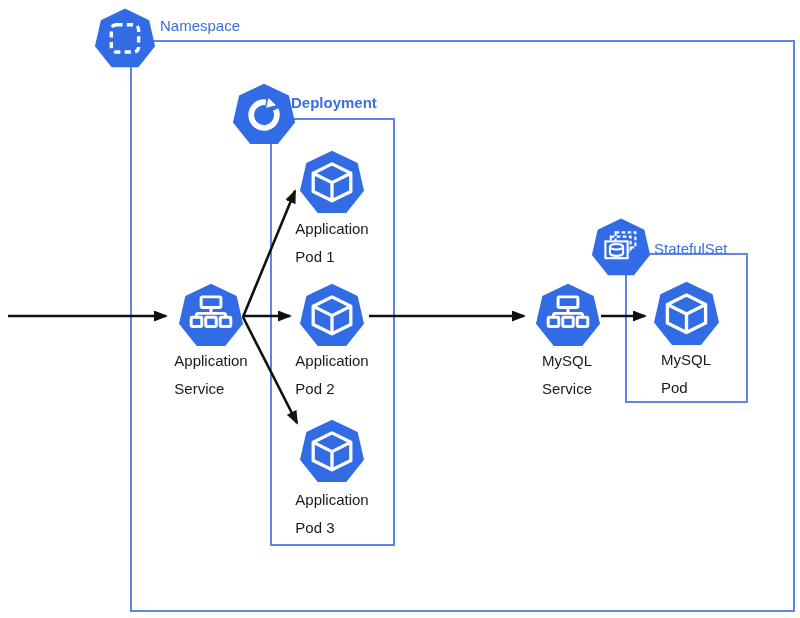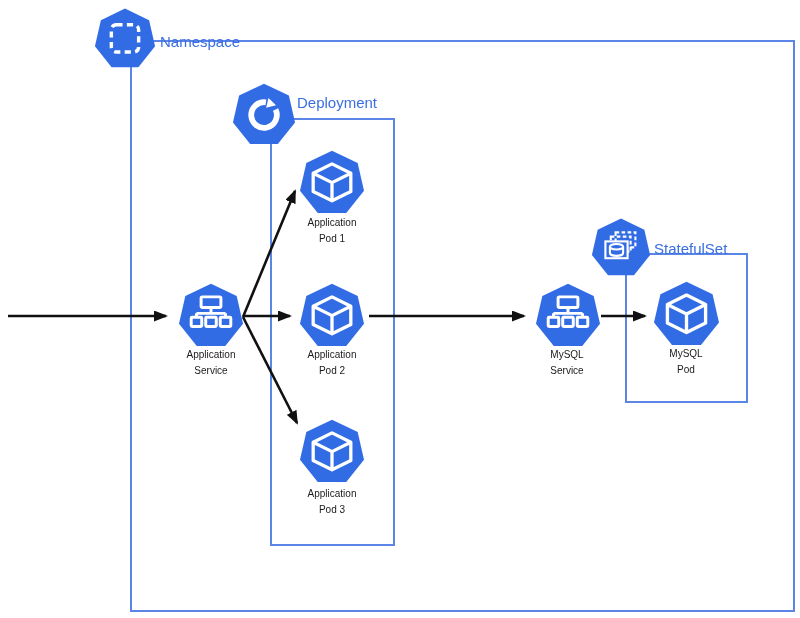--- a/index.html
+++ b/index.html
@@ -11,21 +11,21 @@
   }
   *{margin:0;padding:0;box-sizing:border-box;}
   body{background:#fff;font-family:"Liberation Sans", sans-serif;}
   .canvas{position:relative;width:800px;height:618px;background:#ffffff;overflow:hidden;}
   .group-box{position:absolute;border:2px solid var(--box-border);background:transparent;z-index:1;}
   .edges{position:absolute;left:0;top:0;z-index:2;}
   .edge{stroke:var(--arrow);stroke-width:2.6px;}
   .edge-head{fill:var(--arrow);}
   .icon{position:absolute;z-index:3;line-height:0;}
   .group-label{position:absolute;z-index:3;font-size:15px;font-weight:400;color:var(--group-label);white-space:nowrap;}
-  .node-label{position:absolute;z-index:3;font-size:10px;line-height:16px;color:var(--node-text);text-align:center;white-space:pre-line;transform:translateX(-50%);}
+  .node-label{position:absolute;z-index:3;font-size:15px;line-height:28px;color:var(--node-text);white-space:pre-line;transform:translateX(-50%);}
 </style>
 </head>
 <body>
 
 <div class="canvas">
 
   <svg width="0" height="0" style="position:absolute" aria-hidden="true">
     <defs>
       <polygon id="hepta" points="50,1 88.9,19.7 98.5,61.8 71.6,95.5 28.4,95.5 1.5,61.8 11.1,19.7"></polygon>
       <g id="sym-pod">
@@ -91,22 +91,22 @@
     <svg width="64" height="64" viewBox="0 0 100 100">
         <use href="#sym-deploy"></use>
       </svg>
   </div>
   <div class="icon" style="left:591px;top:218px;">
     <svg width="60" height="60" viewBox="0 0 100 100">
         <use href="#sym-ss"></use>
       </svg>
   </div>
 
-  <div class="group-label" style="left:160px;top:17px;margin-top:16px;">Namespace</div>
-  <div class="group-label" style="left:297px;top:94px;">Deployment</div>
+  <div class="group-label" style="left:160px;top:17px;">Namespace</div>
+  <div class="group-label" style="left:291px;top:94px;font-weight:bold;">Deployment</div>
   <div class="group-label" style="left:654px;top:240px;">StatefulSet</div>
 
   <div class="icon" style="left:178px;top:283px;">
     <svg width="66" height="66" viewBox="0 0 100 100">
         <use href="#sym-service"></use>
       </svg>
   </div>
   <div class="icon" style="left:299px;top:150px;">
     <svg width="66" height="66" viewBox="0 0 100 100">
         <use href="#sym-pod"></use>

